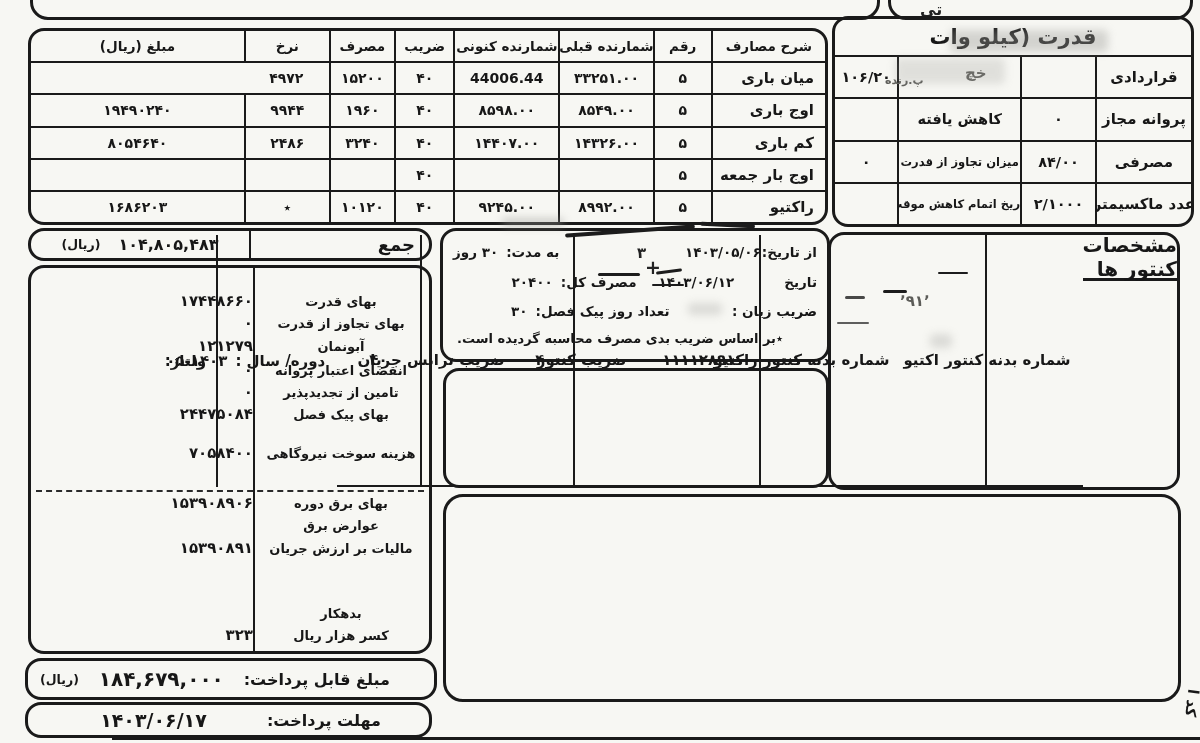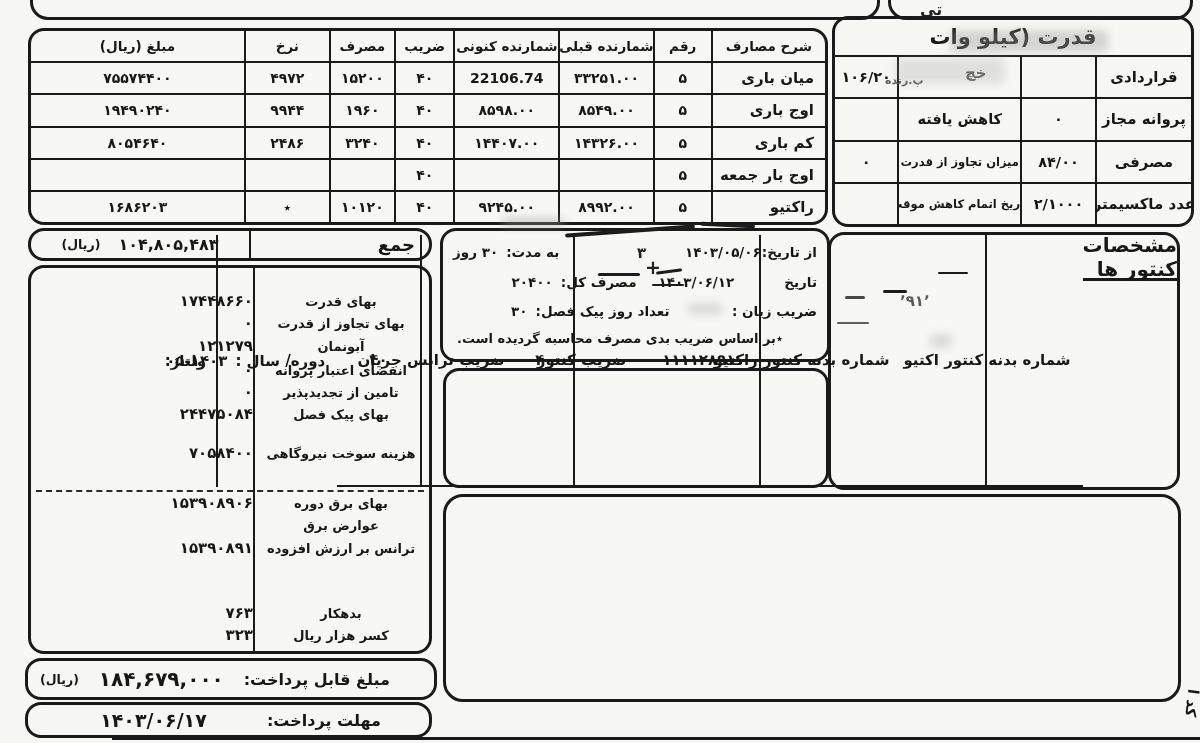--- a/index.html
+++ b/index.html
@@ -109,25 +109,24 @@
       <div class="mcell">شمارنده کنونی</div>
       <div class="mcell">ضریب</div>
       <div class="mcell">مصرف</div>
       <div class="mcell">نرخ</div>
       <div class="mcell">مبلغ (ریال)</div>
     </div>
     <div class="mrow">
       <div class="mcell desc">میان باری</div>
       <div class="mcell">۵</div>
       <div class="mcell num">۳۳۲۵۱.۰۰</div>
-      <div class="mcell num">22106.74</div>
+      <div class="mcell num">44006.44</div>
       <div class="mcell">۴۰</div>
       <div class="mcell">۱۵۲۰۰</div>
       <div class="mcell">۴۹۷۲</div>
-      <div class="mcell num">۷۵۵۷۴۴۰۰</div>
     </div>
     <div class="mrow">
       <div class="mcell desc">اوج باری</div>
       <div class="mcell">۵</div>
       <div class="mcell num">۸۵۴۹.۰۰</div>
       <div class="mcell num">۸۵۹۸.۰۰</div>
       <div class="mcell">۴۰</div>
       <div class="mcell">۱۹۶۰</div>
       <div class="mcell">۹۹۴۴</div>
       <div class="mcell num">۱۹۴۹۰۲۴۰</div>
@@ -238,26 +237,25 @@
       <div class="chval">۷۰۵۸۴۰۰</div>
     </div>
     <div class="chrow" style="top:224px">
       <div class="chlabel">بهای برق دوره</div>
       <div class="chval">۱۵۳۹۰۸۹۰۶</div>
     </div>
     <div class="chrow" style="top:246px">
       <div class="chlabel">عوارض برق</div>
     </div>
     <div class="chrow" style="top:269px">
-      <div class="chlabel">ترانس بر ارزش افزوده</div>
+      <div class="chlabel">مالیات بر ارزش جریان</div>
       <div class="chval">۱۵۳۹۰۸۹۱</div>
     </div>
     <div class="chrow" style="top:334px">
       <div class="chlabel">بدهکار</div>
-      <div class="chval">۷۶۳</div>
     </div>
     <div class="chrow" style="top:356px">
       <div class="chlabel">کسر هزار ریال</div>
       <div class="chval">۳۲۳</div>
     </div>
   </div>
 
   <div class="box period">
     <div class="pline l1">
       <span class="pgroup tight">

